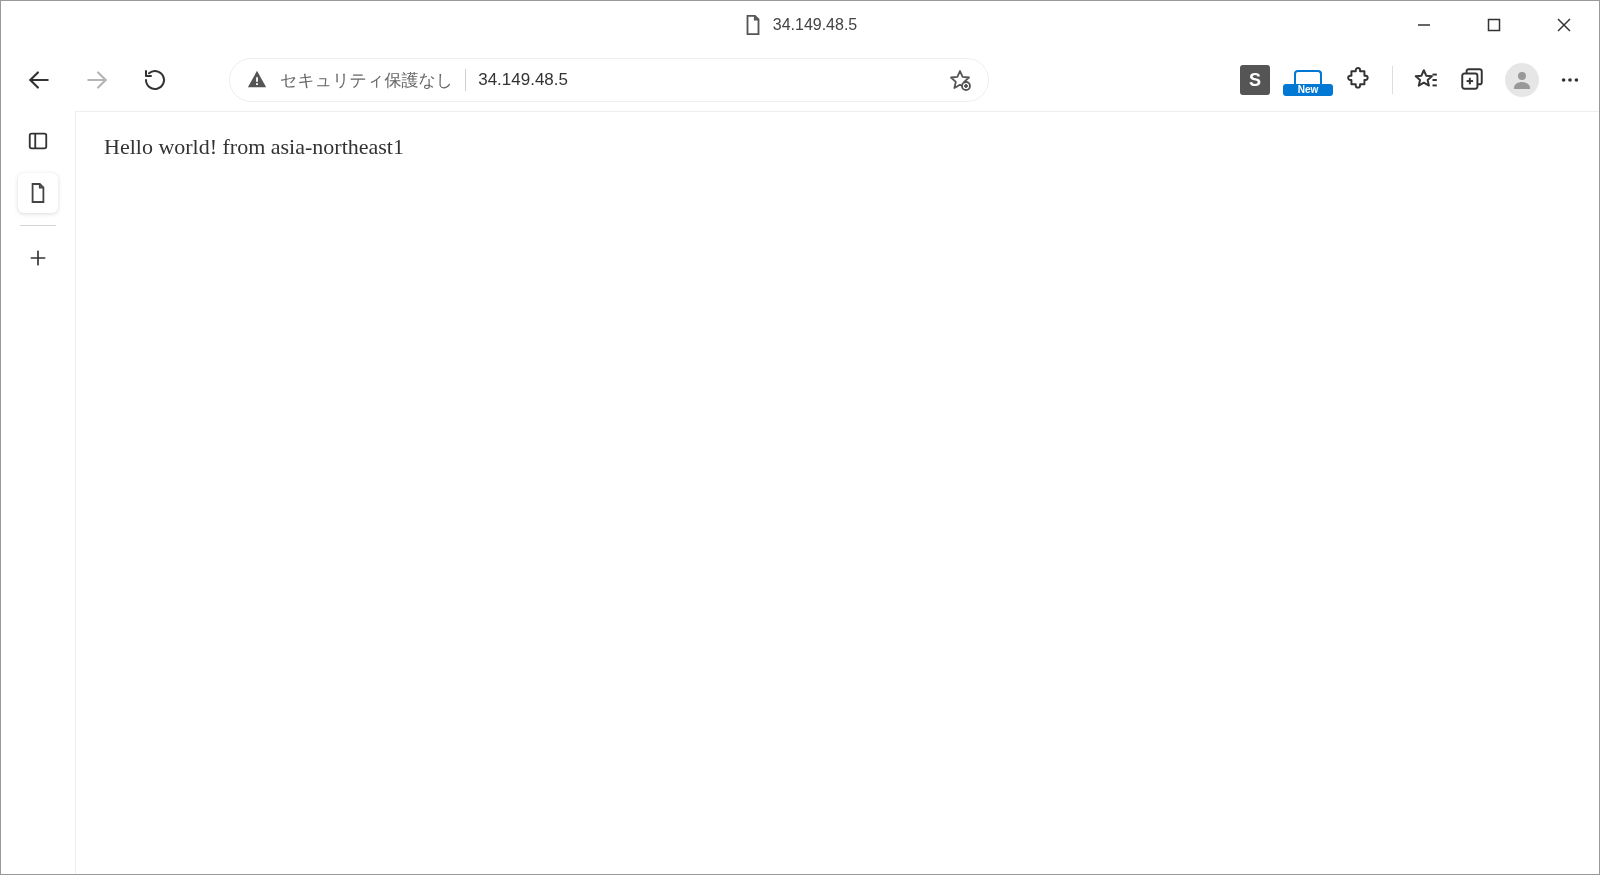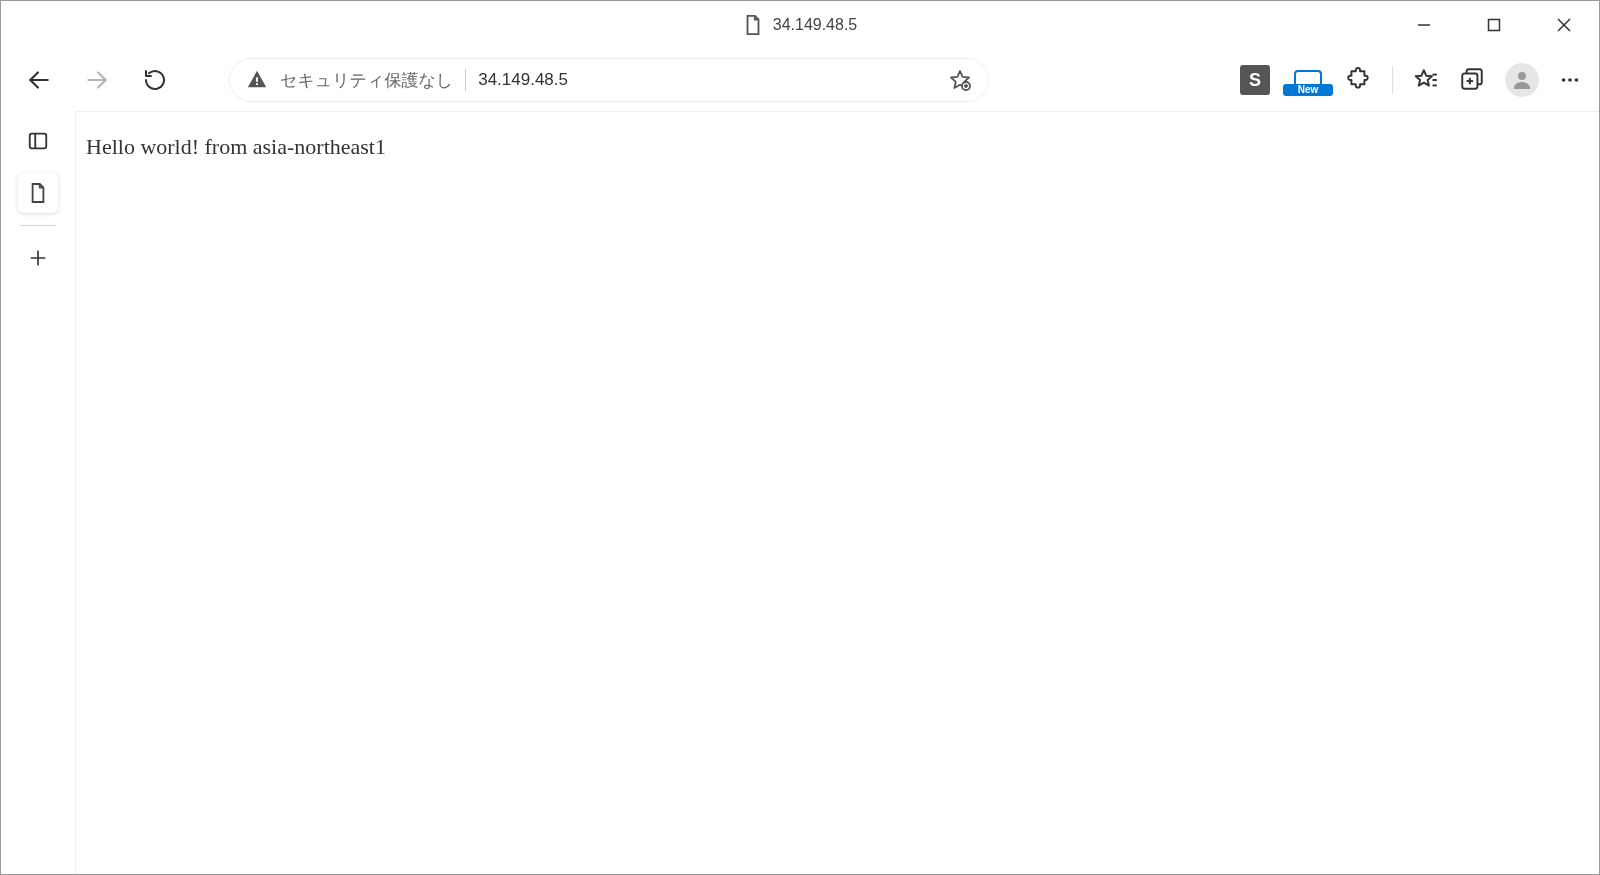--- a/index.html
+++ b/index.html
@@ -206,21 +206,21 @@
       width: 36px;
       height: 1px;
       background: #d5d5d5;
     }
 
     .page {
       flex: 1;
       background: #fff;
       border-left: 1px solid #eee;
       border-top: 1px solid #eee;
-      padding: 22px 10px;
+      padding: 22px 28px;
       font-family: "Times New Roman", serif;
       font-size: 22px;
       color: #333;
     }
   </style>
 </head>
 <body>
 
 <div class="title-bar">
   <div class="tab">

